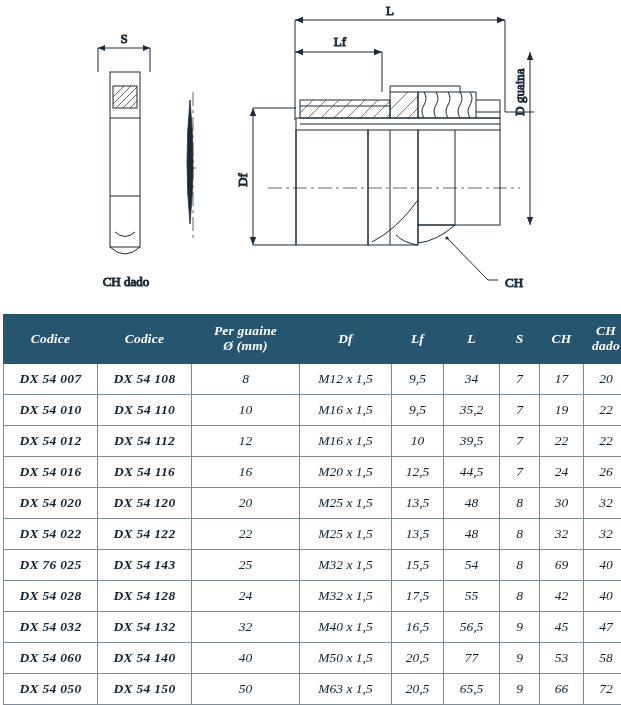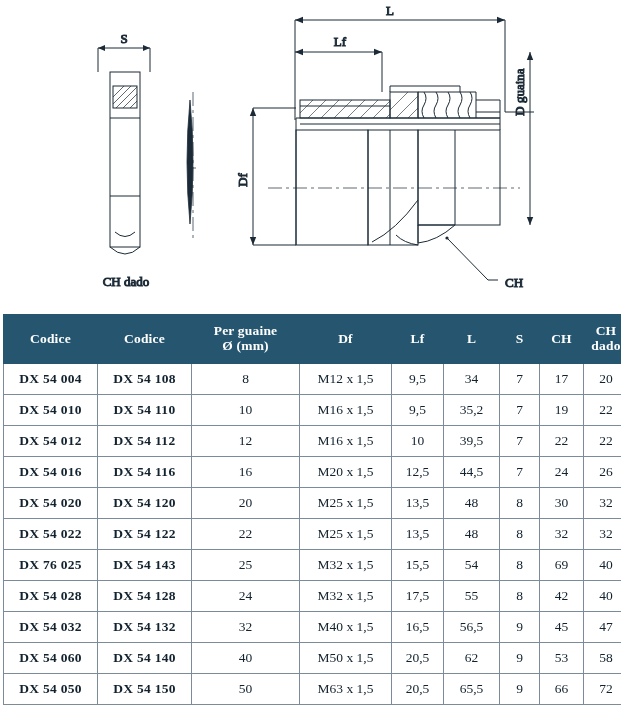--- a/index.html
+++ b/index.html
@@ -30,20 +30,21 @@
     font-size: 13px;
     fill: #1b2a36;
   }
 
   
   #spec-table-wrap {
     position: absolute;
     left: 3px;
     top: 314px;
     width: 615px;
+    font-style: italic;
   }
   table.spec {
     border-collapse: collapse;
     width: 615px;
     table-layout: fixed;
     font-family: "Liberation Serif", serif;
   }
   table.spec th, table.spec td {
     border: 1px solid #7b8b97;
     text-align: center;
@@ -254,21 +255,21 @@
         <th><span>S</span></th>
         <th><span>CH</span></th>
         <th>
           <span>CH</span>
           <span class="sub">dado</span>
         </th>
       </tr>
     </thead>
     <tbody id="spec-tbody">
         <tr>
-          <td class="code">DX 54 004</td>
+          <td class="code">DX 54 007</td>
           <td class="code">DX 54 108</td>
           <td>8</td>
           <td>M12 x 1,5</td>
           <td>9,5</td>
           <td>34</td>
           <td>7</td>
           <td>17</td>
           <td>20</td>
         </tr>
         <tr>
@@ -358,21 +359,21 @@
           <td>9</td>
           <td>45</td>
           <td>47</td>
         </tr>
         <tr>
           <td class="code">DX 54 060</td>
           <td class="code">DX 54 140</td>
           <td>40</td>
           <td>M50 x 1,5</td>
           <td>20,5</td>
-          <td>62</td>
+          <td>77</td>
           <td>9</td>
           <td>53</td>
           <td>58</td>
         </tr>
         <tr>
           <td class="code">DX 54 050</td>
           <td class="code">DX 54 150</td>
           <td>50</td>
           <td>M63 x 1,5</td>
           <td>20,5</td>

